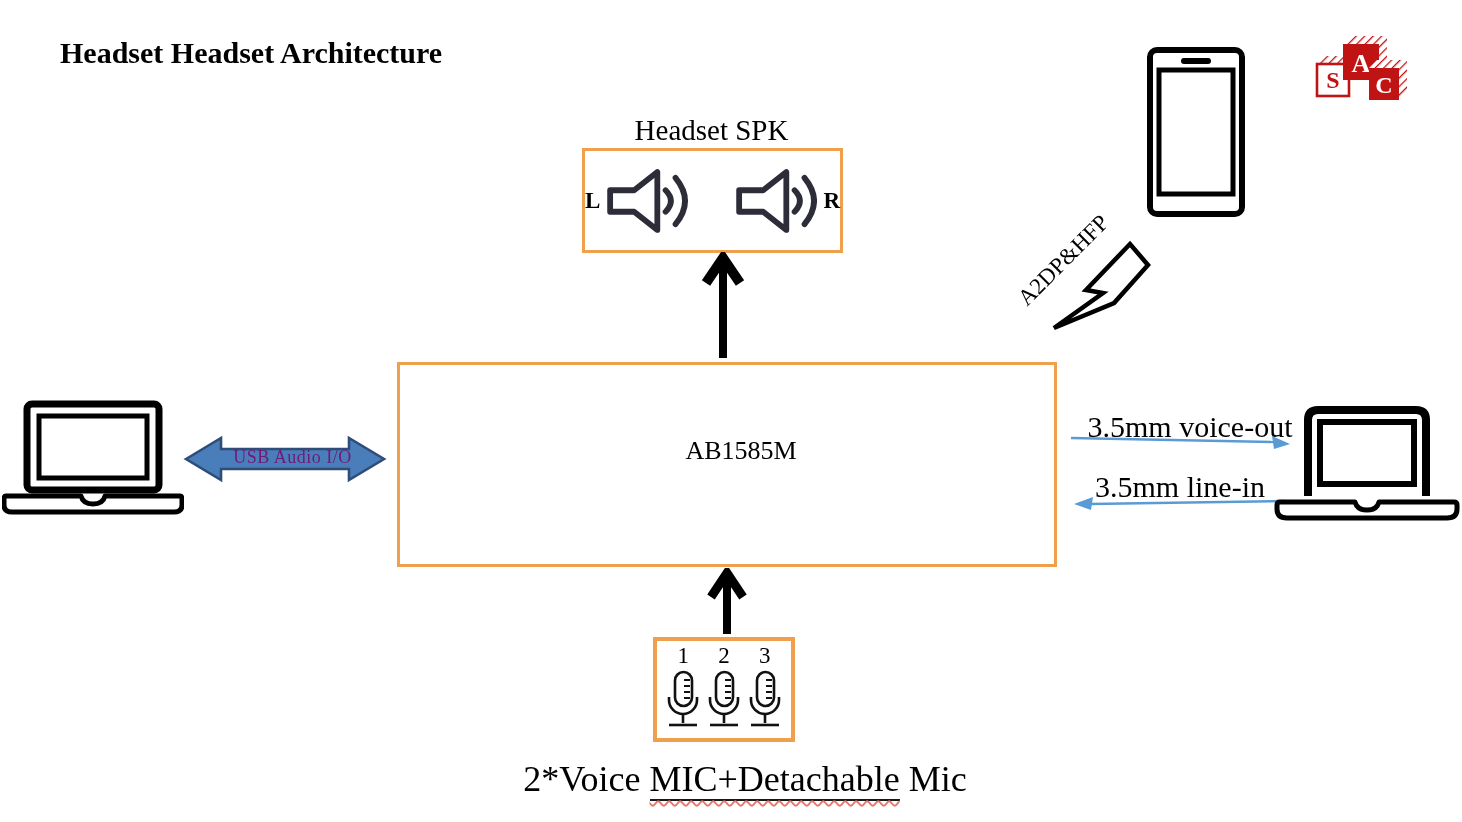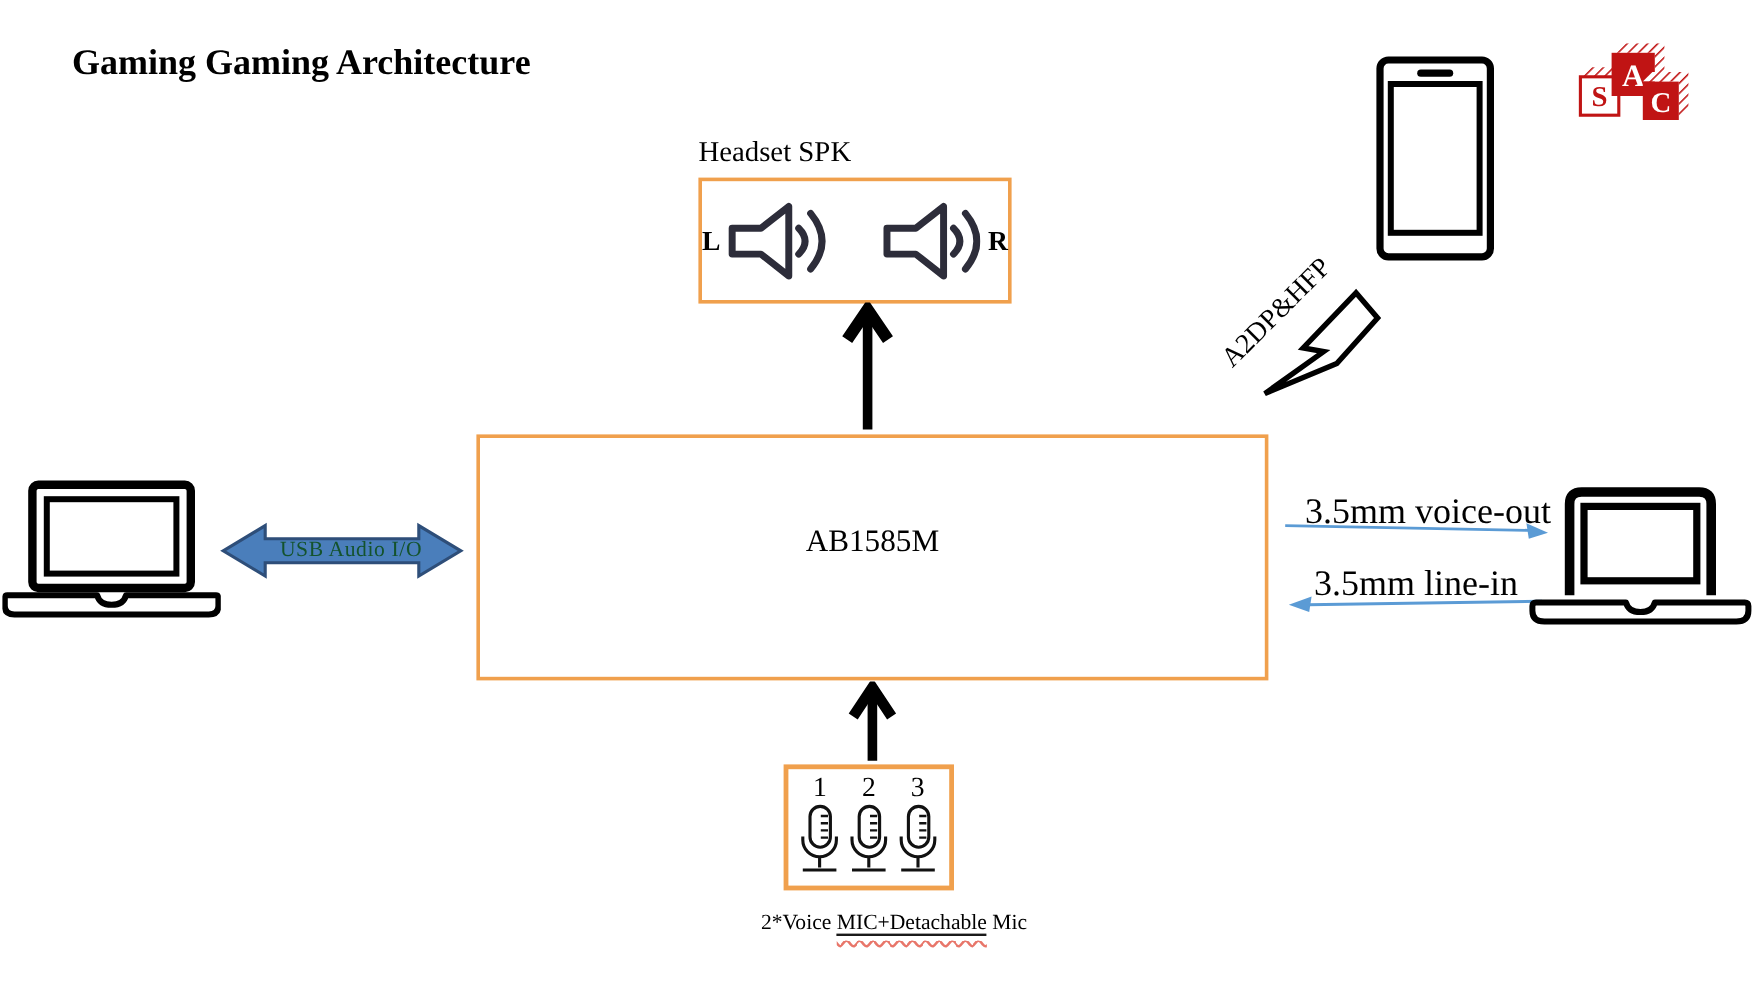--- a/index.html
+++ b/index.html
@@ -5,54 +5,54 @@
   html,body{margin:0;padding:0;background:#fff;}
   #canvas{
     position:relative;width:1462px;height:822px;background:#ffffff;
     font-family:"Liberation Serif", serif;color:#000;overflow:hidden;
   }
   .abs{position:absolute;}
   .title{
     left:60px;top:30px;width:600px;
     font-size:30px;font-weight:bold;line-height:46px;color:#000;
   }
-  .spk-caption{left:582px;top:114px;width:259px;text-align:left;font-size:24px;}
+  .spk-caption{left:582px;top:114px;width:259px;text-align:center;font-size:29px;}
   .box{border:3px solid #F0A04D;background:#fff;box-sizing:border-box;}
   .spk-box{left:582px;top:148px;width:261px;height:105px;display:flex;align-items:center;justify-content:center;gap:6px;}
   .lr-label{font-size:23px;font-weight:bold;color:#000;}
   .spk-gap{width:34px;}
   .chip-box{left:397px;top:362px;width:660px;height:205px;}
-  .chip-label{left:397px;top:436px;width:660px;text-align:center;font-size:26px;}
-  .usb-text{left:210px;top:447px;width:165px;text-align:center;font-size:18px;color:#14532d;letter-spacing:.5px;}
+  .chip-label{left:411px;top:436px;width:660px;text-align:center;font-size:26px;}
+  .usb-text{left:210px;top:447px;width:165px;text-align:center;font-size:18px;color:#701a75;letter-spacing:.5px;}
   .bt-label{
     left:980px;top:247px;width:170px;height:30px;text-align:center;
     font-size:23px;transform:rotate(-45deg);transform-origin:center center;
   }
   .io-label{font-size:30px;}
   .voice-out-label{left:1085px;top:410px;width:210px;text-align:center;}
   .line-in-label{left:1095px;top:470px;width:175px;text-align:left;}
   .mic-box{left:653px;top:637px;width:142px;height:105px;border-width:4px;
     display:flex;justify-content:space-around;align-items:flex-start;padding:2px 6px 0 6px;}
   .mic-col{display:flex;flex-direction:column;align-items:center;}
   .mic-num{font-size:23px;line-height:26px;}
-  .caption{left:490px;top:758px;width:510px;text-align:center;font-size:18px;}
+  .caption{left:490px;top:758px;width:510px;text-align:center;font-size:36px;}
   .caption .wavy{
     border-bottom:2px solid #1a1a1a;
     text-decoration:underline wavy #e8766a 1.5px;
     text-underline-offset:9px;
   }
   svg{display:block;}
 </style>
 </head>
 <body>
 
 <div id="canvas">
 
   <div class="abs title">
-    <div>Gaming Gaming Architecture</div>
+    <div>Headset Headset Architecture</div>
   </div>
 
   <svg class="abs" style="left:1313px;top:36px;" width="96" height="68" viewBox="0 0 96 68">
     <defs>
       <pattern id="hatch" width="6" height="6" patternTransform="rotate(45)" patternUnits="userSpaceOnUse">
         <rect width="6" height="6" fill="#fff"></rect>
         <line x1="0" y1="0" x2="0" y2="6" stroke="#C01414" stroke-width="2.6"></line>
       </pattern>
     </defs>
 

